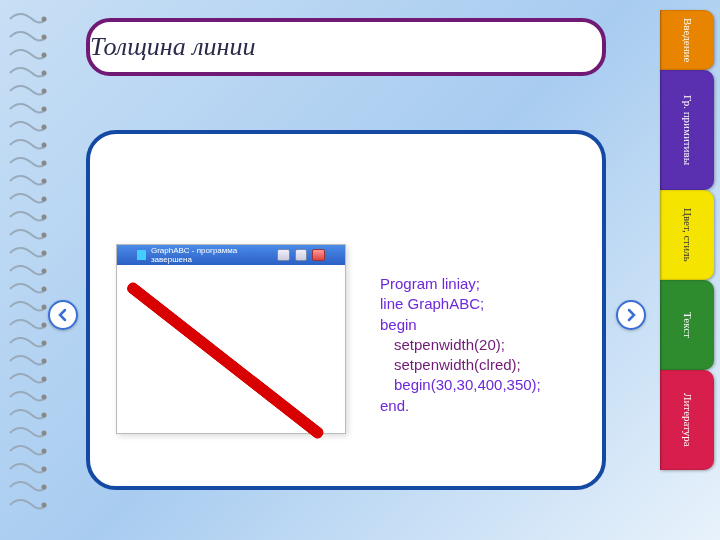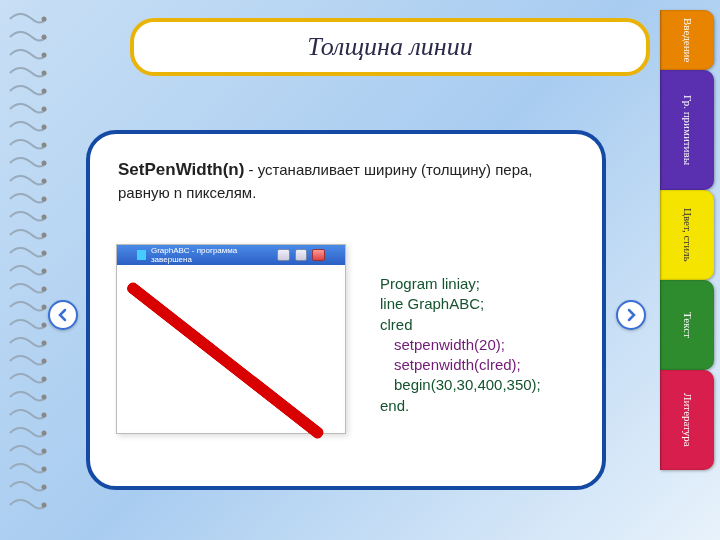--- a/index.html
+++ b/index.html
@@ -19,26 +19,24 @@
     display: flex;
     flex-direction: column;
     gap: 4px;
   }
   .spiral svg { display: block; }
   .title-box {
     position: absolute;
     left: 86px; top: 18px;
     width: 520px; height: 58px;
     background: #fff;
-    border: 4px solid #eab308;
+    border: 4px solid #701a75;
     border-radius: 24px;
     display: flex;
     align-items: center;
-    justify-content: center;
-    margin-left: 44px;
   }
   .title-box span {
     font-size: 26px;
     font-style: italic;
     color: #2a2a4a;
     font-family: "Times New Roman", serif;
   }
   .content-box {
     position: absolute;
     left: 86px; top: 130px;
@@ -95,21 +93,21 @@
     border-radius: 6px;
   }
   .code {
     position: absolute;
     left: 290px; top: 140px;
     font-family: "Comic Sans MS", cursive, sans-serif;
     font-size: 15px;
     line-height: 1.35;
     color: #1a2fb8;
   }
-  .code .kw { color: #14532d; }
+  .code .kw { color: #6d28d9; }
   .code .red { color: #701a75; }
   .code .indent { padding-left: 14px; display:block; }
   .nav {
     position: absolute;
     top: 300px;
     width: 30px; height: 30px;
     background: #fff;
     border: 2px solid #3a6fd6;
     border-radius: 50%;
     display: flex;
@@ -267,44 +265,41 @@
       <path d="M2 7 Q12 -3 24 7 Q32 14 38 7" stroke="#9ab" stroke-width="2" fill="none"></path>
       <circle cx="36" cy="7" r="2.5" fill="#888"></circle>
     </svg>
   </div>
 
 <div class="title-box">
   <span>Толщина линии</span>
 </div>
 
 <div class="content-box">
-  <div class="desc">
-    <span class="fn">SetPenWidth(n)</span><span> - устанавливает ширину (толщину) пера, равную n пикселям.</span>
-  </div>
 
   <div class="screenshot">
     <div class="titlebar">
       <svg width="10" height="10">
           <rect width="10" height="10" fill="#4cf"></rect>
         </svg>
       <span>GraphABC - программа завершена</span>
       <span class="spacer"></span>
       <span class="win-btn"></span>
       <span class="win-btn"></span>
       <span class="win-btn close"></span>
     </div>
     <div class="canvas-area">
       <div class="redline"></div>
     </div>
   </div>
 
   <div class="code">
     <span class="kw">Program liniay;</span><br>
     <span class="kw">line GraphABC;</span><br>
-    <span class="kw">clred</span><br>
+    <span class="kw">begin</span><br>
     <span class="indent red">setpenwidth(20);</span>
     <span class="indent red">setpenwidth(clred);</span>
     <span class="indent kw">begin(30,30,400,350);</span>
     <span class="kw">end.</span>
   </div>
 </div>
 
 <div class="nav prev">
   <svg width="14" height="14" viewBox="0 0 14 14">
     <path d="M9 2 L4 7 L9 12" stroke="#3a6fd6" stroke-width="2.5" fill="none" stroke-linecap="round"></path>

